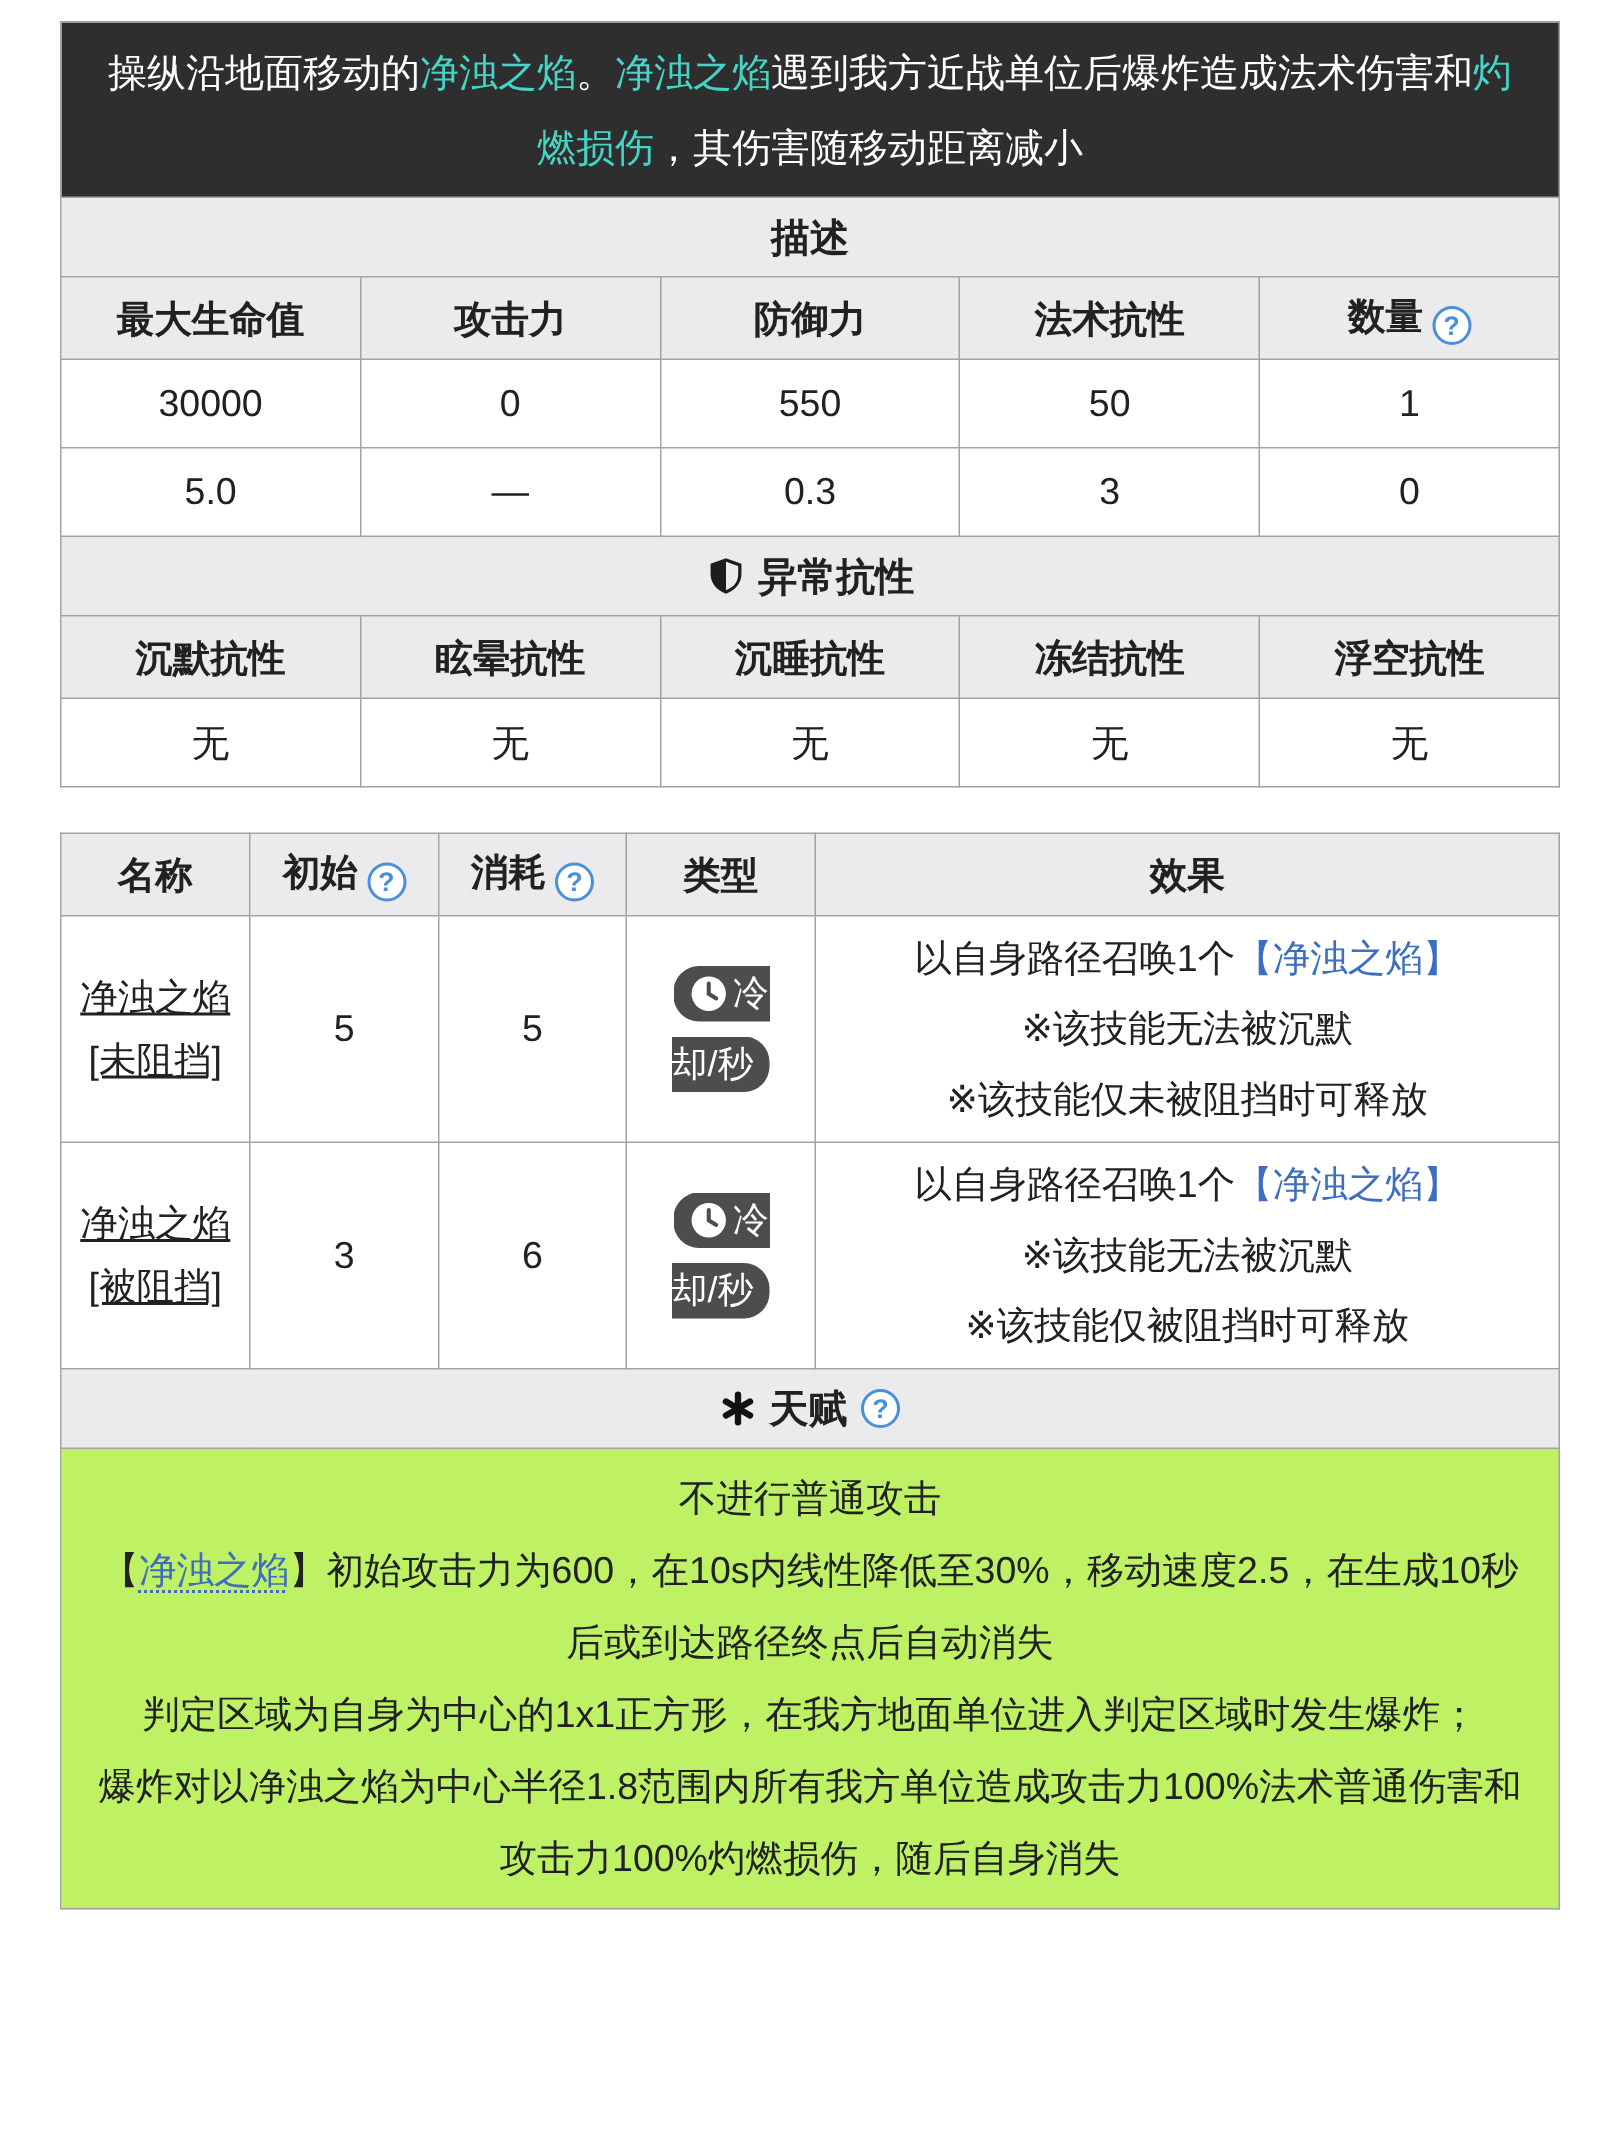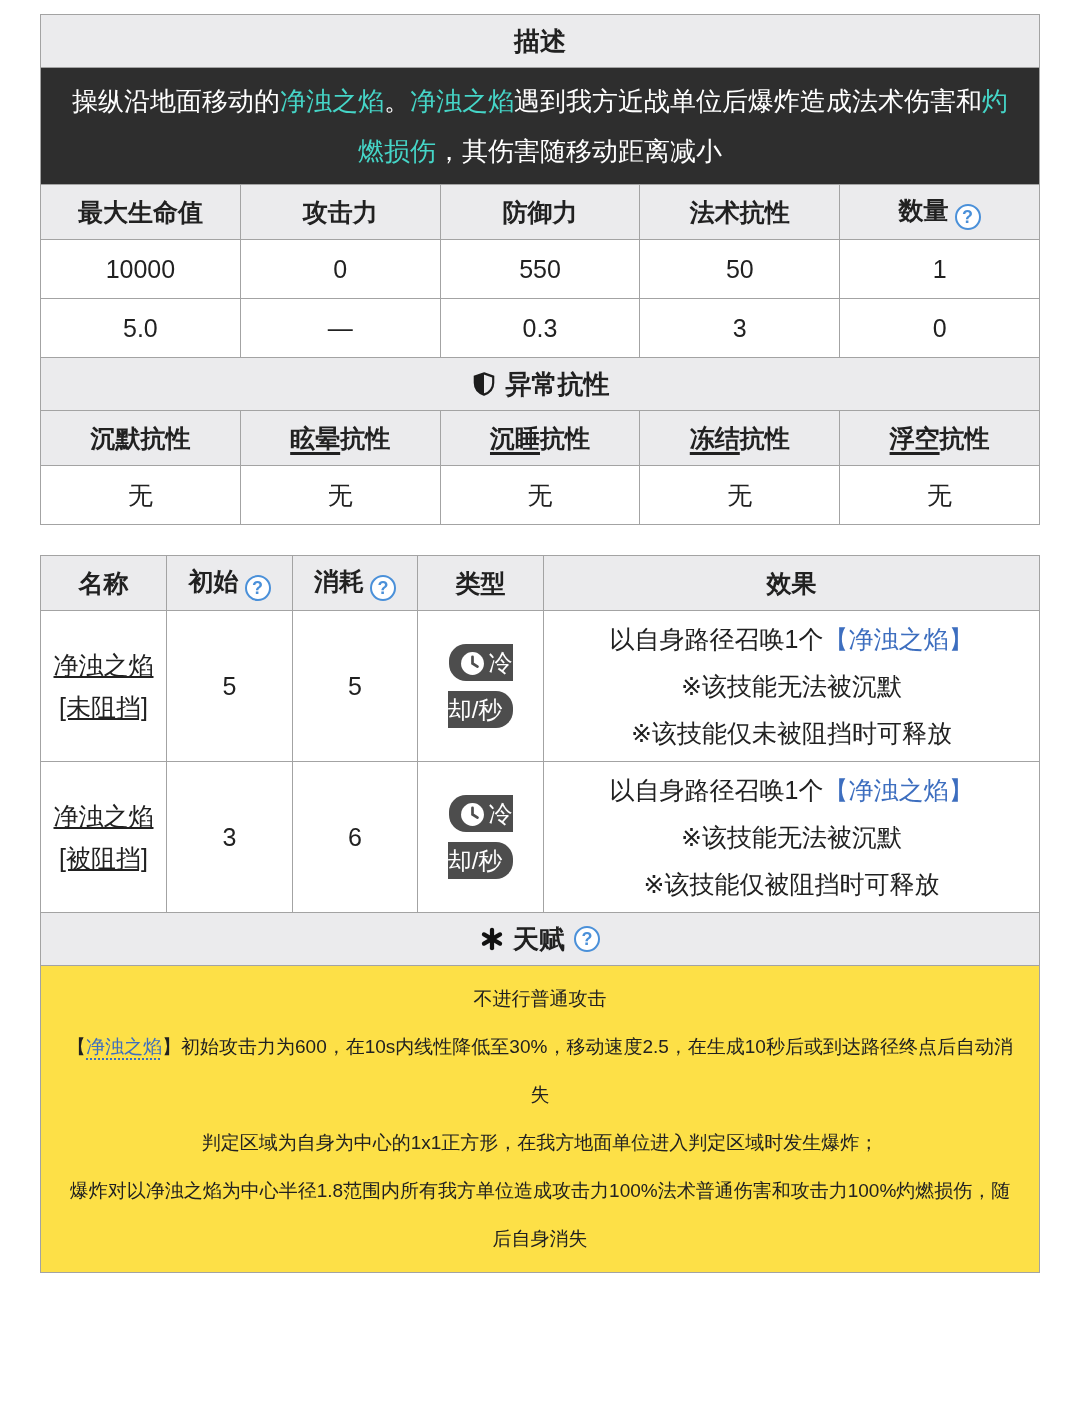--- a/index.html
+++ b/index.html
@@ -32,40 +32,40 @@
   
   .qicon {
     display:inline-flex; align-items:center; justify-content:center;
     width:26px; height:26px; border:2.5px solid #4a90d9; border-radius:50%;
     color:#4a90d9; background:#ffffff; font-size:18px; font-weight:700;
     line-height:1; box-sizing:border-box; vertical-align:-4px;
   }
   .ml6 { margin-left:6px; } .ml2 { margin-left:2px; }
 
   
-  .resist-term { text-decoration:underline; text-decoration-thickness:2.5px; text-underline-offset:5px; }
+  .resist-term { text-decoration-thickness:2.5px; text-underline-offset:5px; }
 
   
   .skill-col-head th { background:#ebebed; height:54px; font-weight:700; }
   .skill-row td { height:150px; background:#fff; }
   .skill-name { line-height:42px; padding:0 6px;text-decoration:underline; }
   .effect-cell div { line-height:47px; }
   .link { color:#3d6ebf; text-decoration:none; cursor:pointer; }
   .link.dotted { text-decoration:underline dotted; text-decoration-thickness:2px; text-underline-offset:5px; }
 
   
   .type-cell { line-height:47px; }
   .type-badge {
     background:#4d4d4d; color:#ffffff; border-radius:17px;
     padding:5px 11px; font-size:24px; font-weight:400; white-space:normal;
   }
   .type-badge svg { vertical-align:-5px; margin-right:5px; }
 
   
-  .talent-body { padding:9px 24px; line-height:48px; font-size:19px; background:#fde047; }
+  .talent-body { padding:9px 24px; line-height:48px; font-size:25px; background:#bef264; }
   .talent-body .tline, .talent-body .tpara { margin:0; }
 
   .gap { height:30px; }
   .icon-svg { display:block; }
 </style>
 </head>
 <body>
 
 <div class="wrap">
 
@@ -73,42 +73,42 @@
     <colgroup>
         <col style="width:20%">
         <col style="width:20%">
         <col style="width:20%">
         <col style="width:20%">
         <col style="width:20%">
       </colgroup>
 
     <tbody>
         <tr>
+      <td colspan="5" class="desc-cell">
+        <span>操纵沿地面移动的</span><span class="seg-teal">净浊之焰</span><span>。</span><span class="seg-teal">净浊之焰</span><span>遇到我方近战单位后爆炸造成法术伤害和</span><span class="seg-teal">灼燃损伤</span><span>，其伤害随移动距离减小</span>
+      </td>
+    </tr>
+
+    <tr>
       <td colspan="5" class="sec-title">
         <span>描述</span>
-      </td>
-    </tr>
-
-    <tr>
-      <td colspan="5" class="desc-cell">
-        <span>操纵沿地面移动的</span><span class="seg-teal">净浊之焰</span><span>。</span><span class="seg-teal">净浊之焰</span><span>遇到我方近战单位后爆炸造成法术伤害和</span><span class="seg-teal">灼燃损伤</span><span>，其伤害随移动距离减小</span>
       </td>
     </tr>
 
     <tr class="attr-head">
       <th><span>最大生命值</span></th>
       <th><span>攻击力</span></th>
       <th><span>防御力</span></th>
       <th><span>法术抗性</span></th>
       <th>
         <span>数量</span><span class="qicon ml6">?</span>
       </th>
     </tr>
     <tr class="attr-val">
-      <td>10000</td>
+      <td>30000</td>
       <td>0</td>
       <td>550</td>
       <td>50</td>
       <td>1</td>
     </tr>
 
     <tr class="attr-val">
       <td>5.0</td>
       <td>—</td>
       <td>0.3</td>

